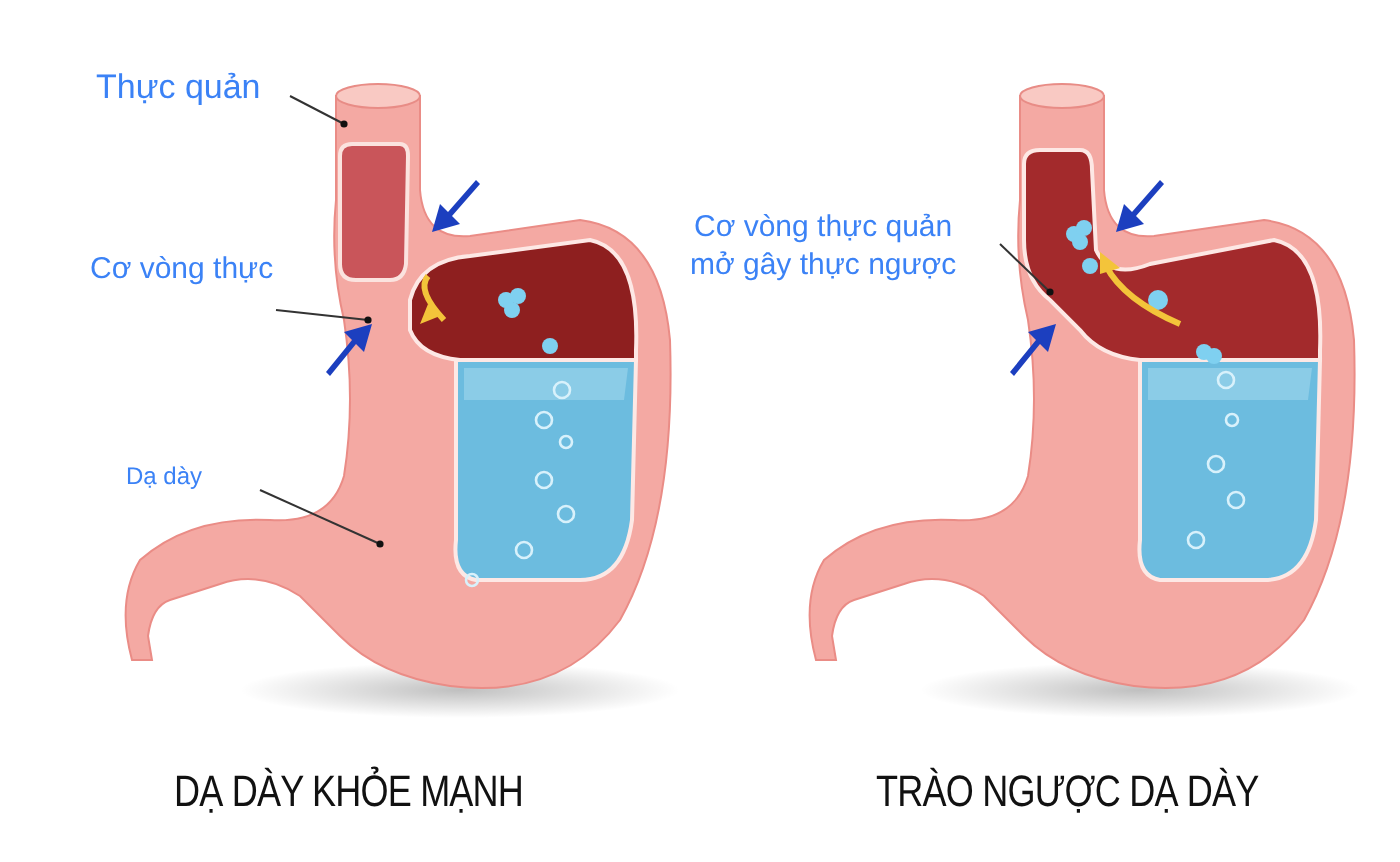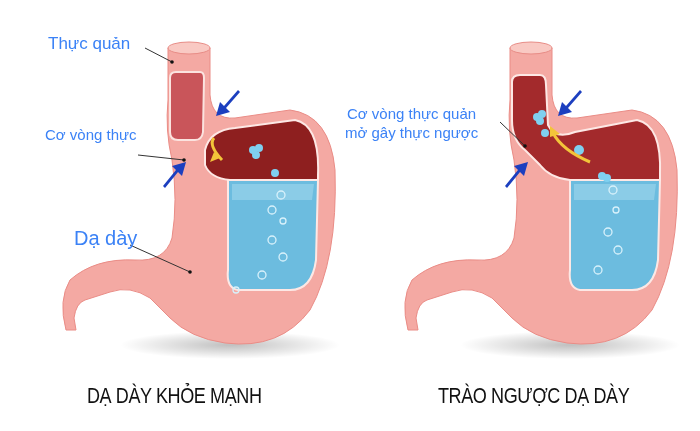--- a/index.html
+++ b/index.html
@@ -67,21 +67,21 @@
     <g fill="#111">
       <circle cx="172" cy="62" r="1.8"></circle>
         <circle cx="184" cy="160" r="1.8"></circle>
         <circle cx="190" cy="272" r="1.8"></circle>
     </g>
   </svg>
   <div class="lbl" style="left:48px;top:34px;font-size:17px;">Thực quản</div>
   <div class="lbl" style="left:45px;top:125px;width:95px;">
     <div>Cơ vòng thực</div>
   </div>
-  <div class="lbl" style="left:74px;top:229px;font-size:20px;">Dạ dày</div>
+  <div class="lbl" style="left:63px;top:229px;font-size:12px;">Dạ dày</div>
   <div class="title" style="left:87px;">DẠ DÀY KHỎE MẠNH</div>
 </div>
 
 <div class="panel" id="right">
   <svg class="ill" width="350" height="431" viewBox="0 0 350 431">
     <defs>
       <radialGradient id="shadowR" cx="50%" cy="50%" r="50%">
         <stop offset="0%" stop-color="#000" stop-opacity="0.25"></stop>
         <stop offset="100%" stop-color="#000" stop-opacity="0"></stop>
       </radialGradient>

